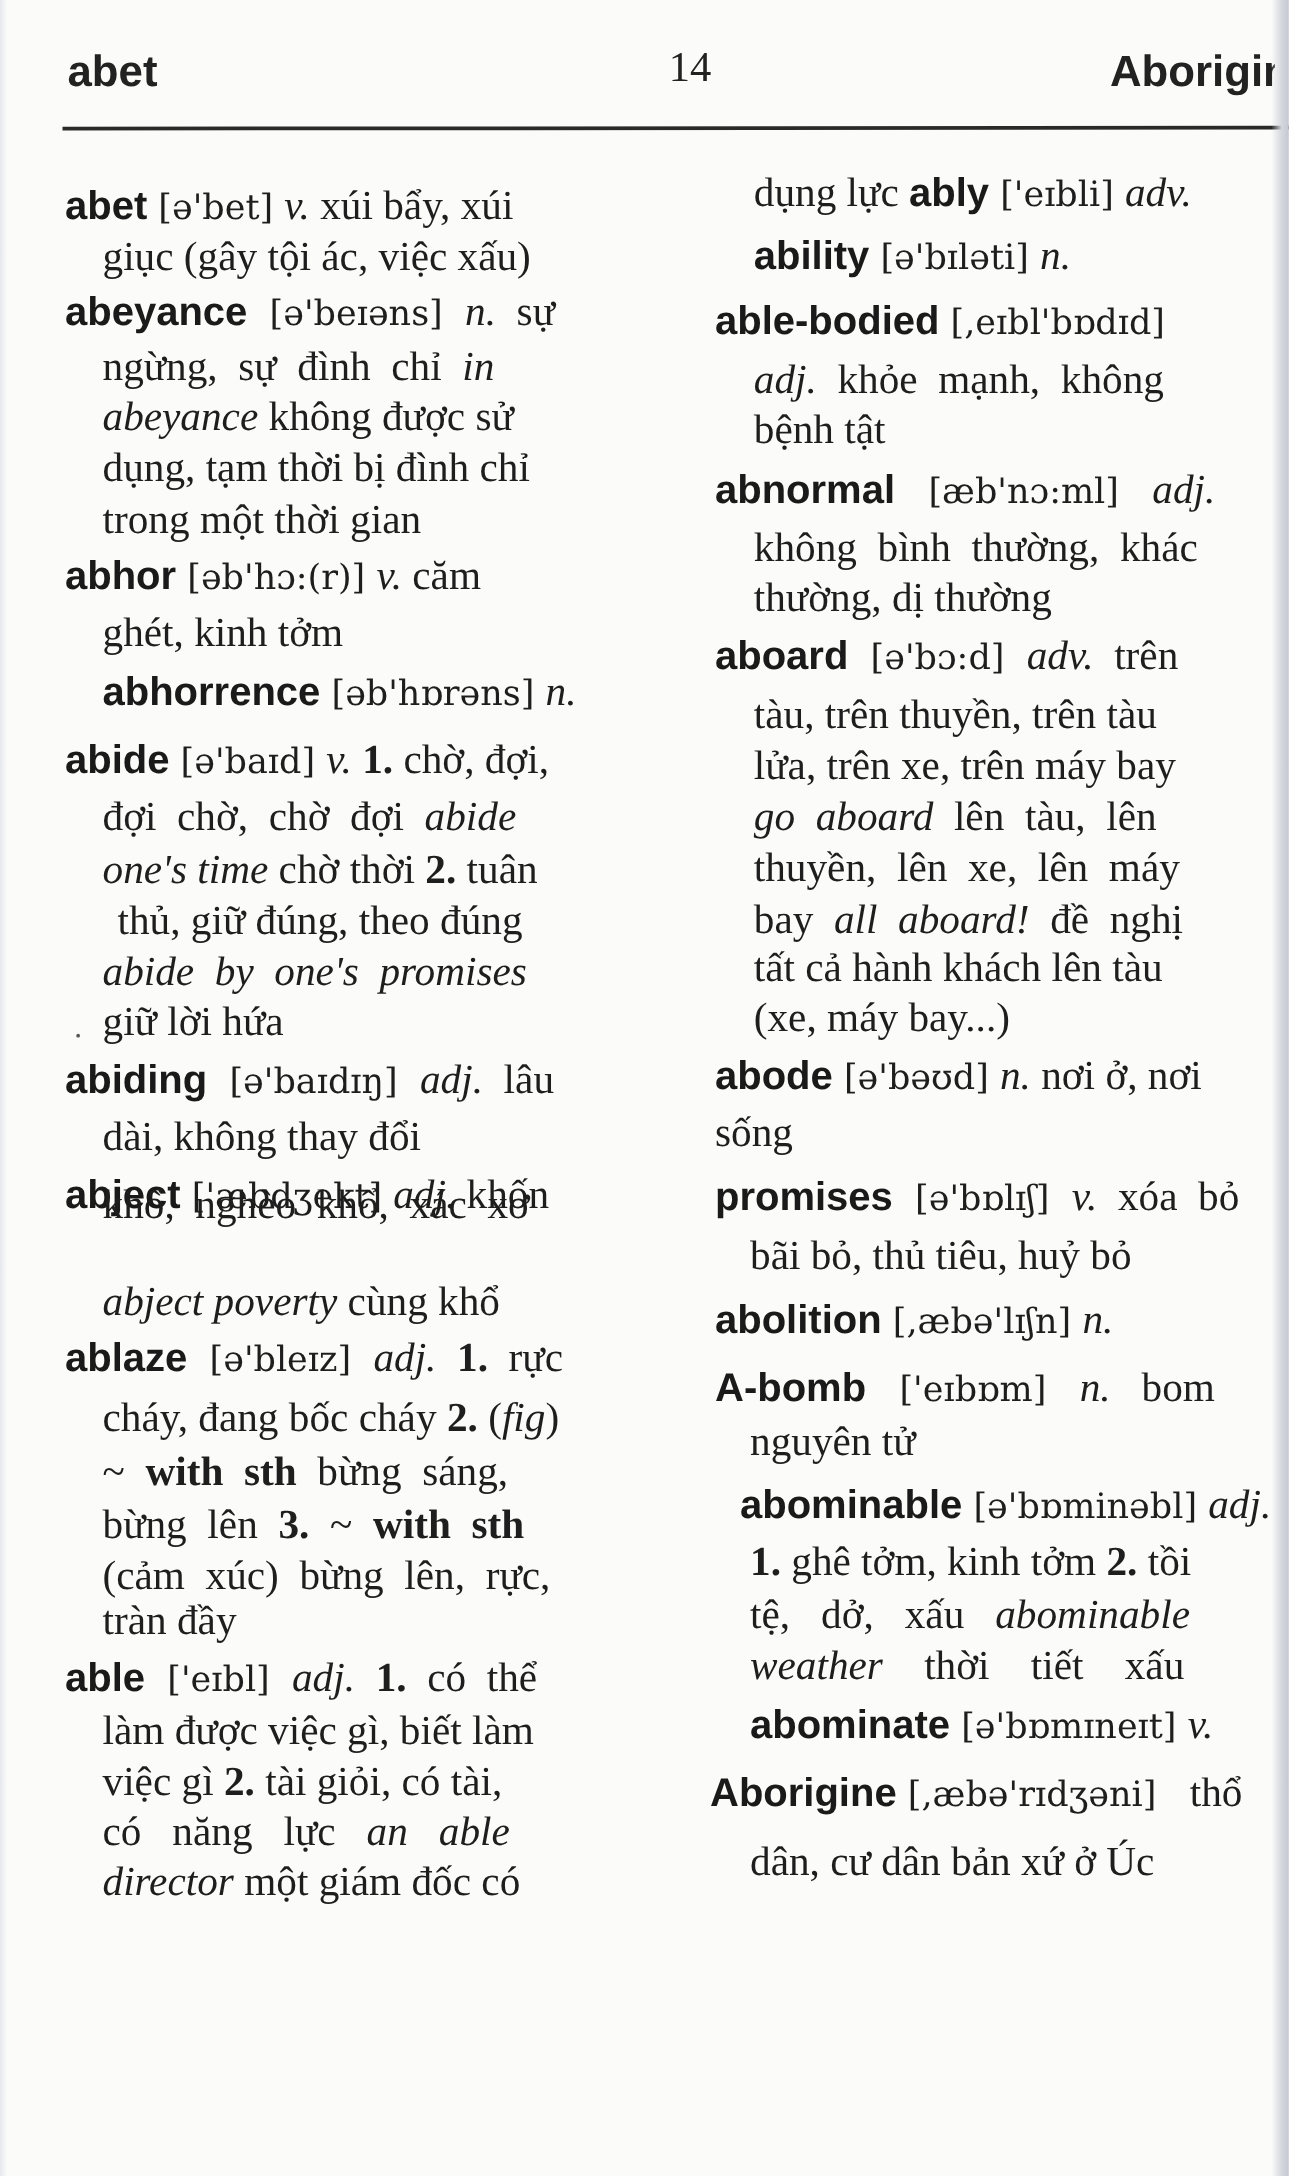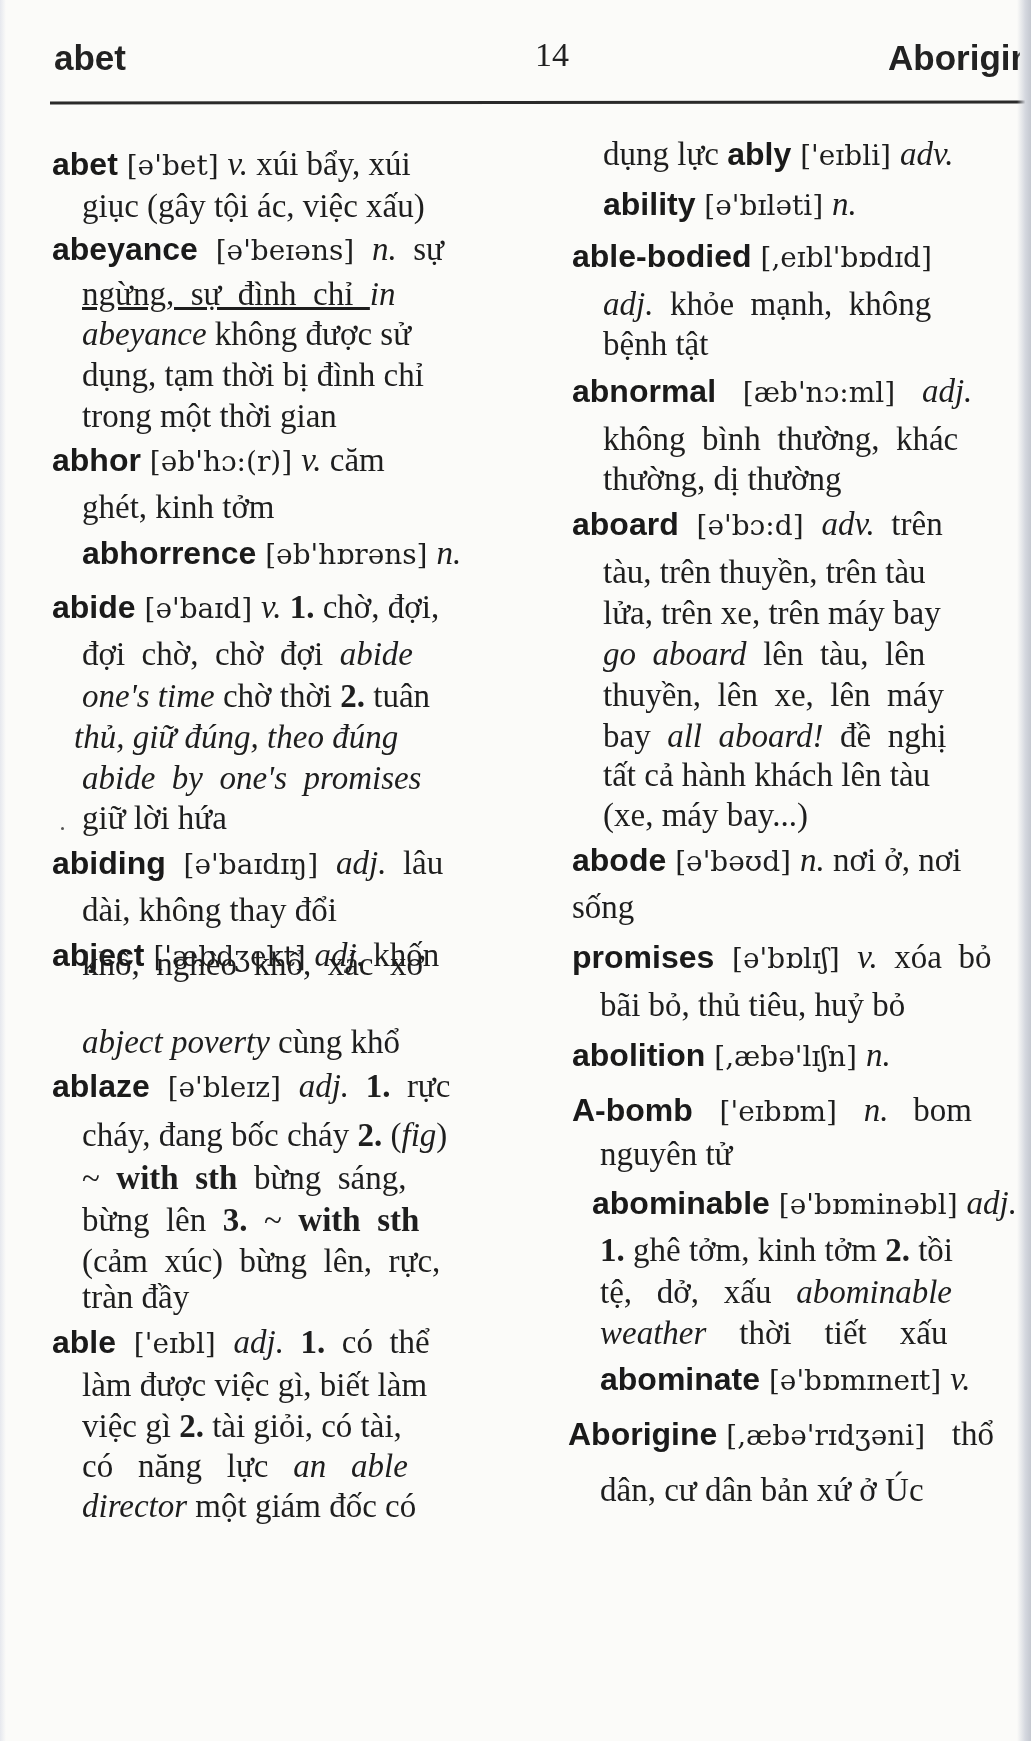--- a/index.html
+++ b/index.html
@@ -89,31 +89,31 @@
       <div class="line" style="top: 1414px; left: 568px;"><span class="hw" style="white-space: pre;">Aborigine</span><span class="pr" style="white-space: pre;"> [,æbə'rɪdʒəni]   </span><span style="white-space: pre;">thổ</span></div>
       <div class="line" style="top: 1470px; left: 600px;"><span style="white-space: pre;">dân, cư dân bản xứ ở Úc</span></div>
     </div>
 </div>
 <div class="rule"></div>
 
 <div class="col" id="left-col">
     <div class="line" style="top: 144px; left: 52px;"><span class="hw" style="white-space: pre;">abet</span><span class="pr" style="white-space: pre;"> [ə'bet] </span><span class="it" style="white-space: pre;">v.</span><span style="white-space: pre;"> xúi bẩy, xúi</span></div>
     <div class="line" style="top: 186px; left: 82px;"><span style="white-space: pre;">giục (gây tội ác, việc xấu)</span></div>
     <div class="line" style="top: 229px; left: 52px;"><span class="hw" style="white-space: pre;">abeyance</span><span class="pr" style="white-space: pre;">  [ə'beɪəns]  </span><span class="it" style="white-space: pre;">n.</span><span style="white-space: pre;">  sự</span></div>
-    <div class="line" style="top: 274px; left: 82px;"><span style="white-space: pre; text-decoration: underline;">ngừng,  sự  đình  chỉ  </span><span class="it" style="white-space: pre;">in</span></div>
+    <div class="line" style="top: 274px; left: 82px;"><span style="white-space: pre;">ngừng,  sự  đình  chỉ  </span><span class="it" style="white-space: pre;">in</span></div>
     <div class="line" style="top: 314px; left: 82px;"><span class="it" style="white-space: pre;">abeyance</span><span style="white-space: pre;"> không được sử</span></div>
     <div class="line" style="top: 355px; left: 82px;"><span style="white-space: pre;">dụng, tạm thời bị đình chỉ</span></div>
     <div class="line" style="top: 396px; left: 82px;"><span style="white-space: pre;">trong một thời gian</span></div>
     <div class="line" style="top: 440px; left: 52px;"><span class="hw" style="white-space: pre;">abhor</span><span class="pr" style="white-space: pre;"> [əb'hɔ:(r)] </span><span class="it" style="white-space: pre;">v.</span><span style="white-space: pre;"> căm</span></div>
     <div class="line" style="top: 487px; left: 82px;"><span style="white-space: pre;">ghét, kinh tởm</span></div>
     <div class="line" style="top: 533px; left: 82px;"><span class="hw" style="white-space: pre;">abhorrence</span><span class="pr" style="white-space: pre;"> [əb'hɒrəns] </span><span class="it" style="white-space: pre;">n.</span></div>
     <div class="line" style="top: 587px; left: 52px;"><span class="hw" style="white-space: pre;">abide</span><span class="pr" style="white-space: pre;"> [ə'baɪd] </span><span class="it" style="white-space: pre;">v.</span><span style="white-space: pre;"> </span><span class="b" style="white-space: pre;">1.</span><span style="white-space: pre;"> chờ, đợi,</span></div>
     <div class="line" style="top: 634px; left: 82px;"><span style="white-space: pre;">đợi  chờ,  chờ  đợi  </span><span class="it" style="white-space: pre;">abide</span></div>
     <div class="line" style="top: 676px; left: 82px;"><span class="it" style="white-space: pre;">one's time</span><span style="white-space: pre;"> chờ thời </span><span class="b" style="white-space: pre;">2.</span><span style="white-space: pre; text-align: right;"> tuân</span></div>
-    <div class="line" style="top: 717px; left: 74px; font-style: italic;"><span style="white-space: pre;">thủ, giữ đúng, theo đúng</span></div>
+    <div class="line" style="top: 717px; left: 94px;"><span style="white-space: pre;">thủ, giữ đúng, theo đúng</span></div>
     <div class="line" style="top: 758px; left: 82px;"><span class="it" style="white-space: pre;">abide  by  one's  promises</span></div>
     <div class="line" style="top: 798px; left: 82px;"><span style="white-space: pre;">giữ lời hứa</span></div>
     <div class="line" style="top: 843px; left: 52px;"><span class="hw" style="white-space: pre;">abiding</span><span class="pr" style="white-space: pre;">  [ə'baɪdɪŋ]  </span><span class="it" style="white-space: pre;">adj.</span><span style="white-space: pre;">  lâu</span></div>
     <div class="line" style="top: 890px; left: 82px;"><span style="white-space: pre;">dài, không thay đổi</span></div>
     <div class="line" style="top: 935px; left: 52px;"><span class="hw" style="white-space: pre;">abject</span><span class="pr" style="white-space: pre;"> ['æbdʒekt] </span><span class="it" style="white-space: pre;">adj.</span><span style="white-space: pre;"> khốn</span></div>
     <div class="line" style="top: 944px; left: 82px;"><span style="white-space: pre;">khổ,  nghèo  khổ,  xác  xơ</span></div>
     <div class="line" style="top: 1022px; left: 82px;"><span class="it" style="white-space: pre;">abject poverty</span><span style="white-space: pre;"> cùng khổ</span></div>
     <div class="line" style="top: 1066px; left: 52px;"><span class="hw" style="white-space: pre;">ablaze</span><span class="pr" style="white-space: pre;">  [ə'bleɪz]  </span><span class="it" style="white-space: pre;">adj.</span><span style="white-space: pre;">  </span><span class="b" style="white-space: pre;">1.</span><span style="white-space: pre;">  rực</span></div>
     <div class="line" style="top: 1115px; left: 82px;"><span style="white-space: pre; font-family: Liberation Serif, serif;">cháy, đang bốc cháy </span><span class="b" style="white-space: pre;">2.</span><span style="white-space: pre;"> (</span><span class="it" style="white-space: pre;">fig</span><span style="white-space: pre;">)</span></div>
     <div class="line" style="top: 1158px; left: 82px;"><span style="white-space: pre;">~  </span><span class="b" style="white-space: pre;">with  sth</span><span style="white-space: pre;">  bừng  sáng,</span></div>

